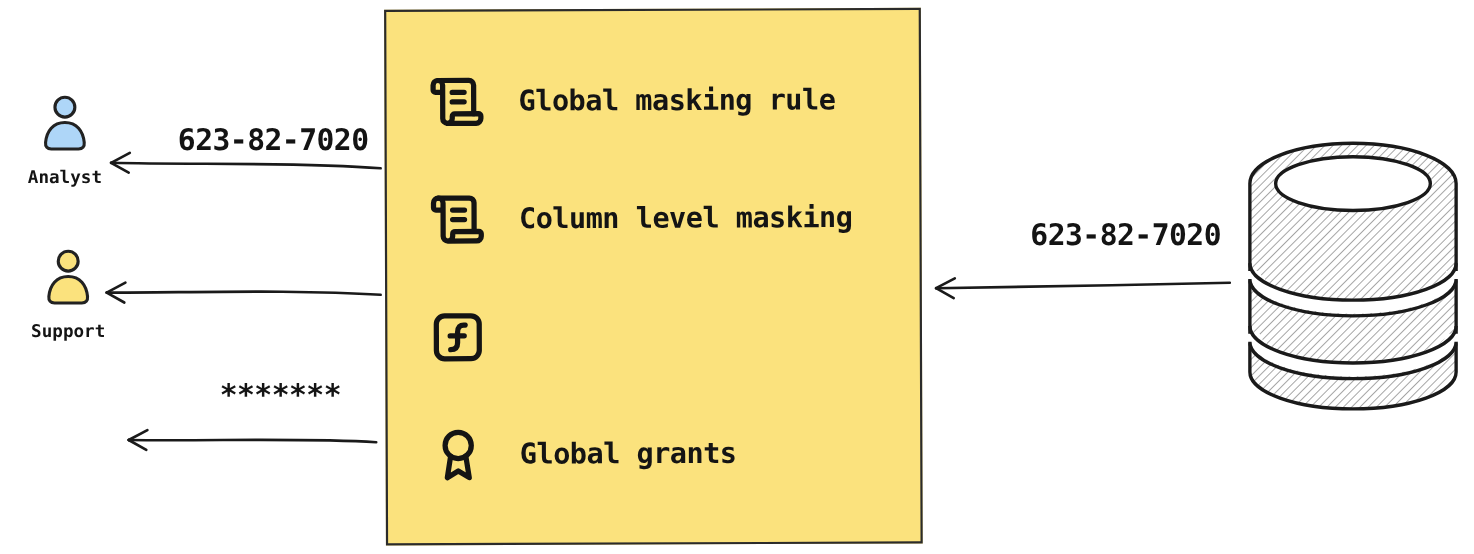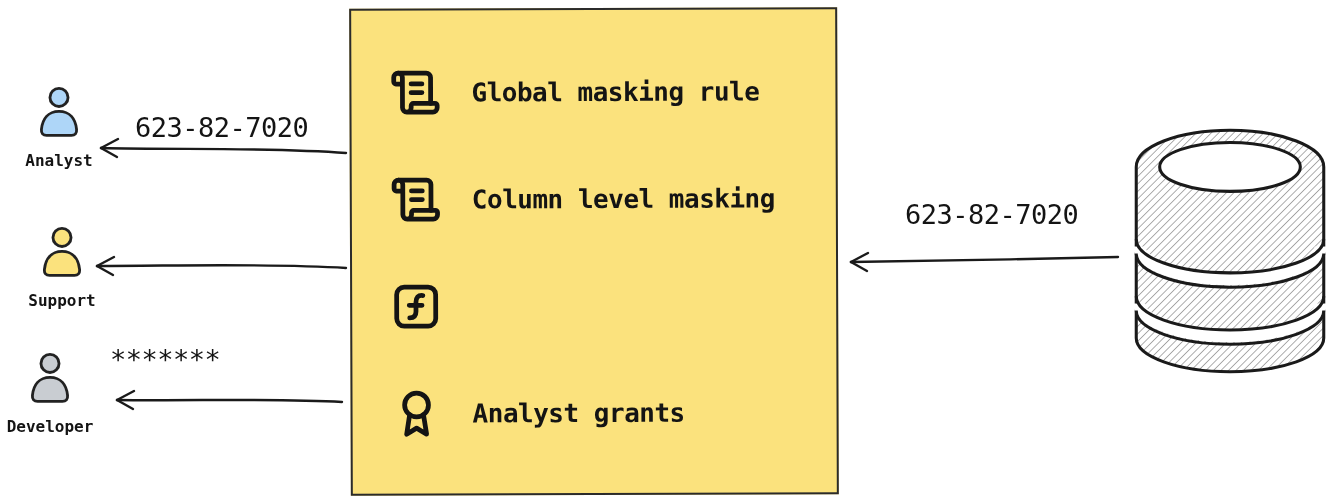--- a/index.html
+++ b/index.html
@@ -56,23 +56,23 @@
     white-space: nowrap;
   }
   .persona-analyst   { left: 0px;  top: 82px; padding-left: 18px; }
   .persona-support   { left: 0px;  top: 222px; padding-left: 24px; }
   .persona-developer { left: 0px;  top: 348px; }
 
   
   .value-label {
     position: absolute;
     font-size: 27px;
-    font-weight: 400;
+    font-weight: 700;
     letter-spacing: -0.5px;
-    text-align: left;
+    text-align: right;
     white-space: nowrap;
   }
   .vl-analyst   { left: 135px; width: 200px; top: 112px; }
   .vl-support   { left: 140px; width: 200px; top: 214px; }
   .vl-developer { left: 110px; width: 200px; top: 344px; }
   .vl-database  { left: 905px; width: 205px; top: 199px; }
 
   
   .overlay {
     position: absolute;
@@ -124,27 +124,20 @@
   </div>
 
   <div class="persona persona-support">
     <svg width="62" height="66" viewBox="0 0 24 24" stroke="#222" stroke-width="1.1" stroke-linejoin="round">
       <circle cx="12" cy="5.2" r="3.5" fill="#fbe27d"></circle>
       <path d="M12 10.6c-4.2 0-6.4 3-6.8 7-.15 1.5.6 2.3 2 2.3h9.6c1.4 0 2.15-.8 2-2.3-.4-4-2.6-7-6.8-7Z" fill="#fbe27d"></path>
     </svg>
     <div class="persona-label">Support</div>
   </div>
 
-  <div class="persona persona-developer">
-    <svg width="62" height="66" viewBox="0 0 24 24" stroke="#222" stroke-width="1.1" stroke-linejoin="round">
-      <circle cx="12" cy="5.2" r="3.5" fill="#c9cdd2"></circle>
-      <path d="M12 10.6c-4.2 0-6.4 3-6.8 7-.15 1.5.6 2.3 2 2.3h9.6c1.4 0 2.15-.8 2-2.3-.4-4-2.6-7-6.8-7Z" fill="#c9cdd2"></path>
-    </svg>
-    <div class="persona-label">Developer</div>
-  </div>
 
   <div class="value-label vl-analyst">623-82-7020</div>
   <div class="value-label vl-developer">*******</div>
   <div class="value-label vl-database">623-82-7020</div>
 
   <div class="mask-box">
 
     <div class="mask-row">
       <svg width="52" height="52" viewBox="0 0 24 24" fill="none" stroke="#141414" stroke-width="2.2" stroke-linecap="round" stroke-linejoin="round">
         <path d="M15 12h-5"></path>
@@ -171,21 +164,21 @@
         <path d="M9 17.2c2 0 2.9-1 2.9-2.9V10c0-2.1 1-3.4 3.2-3.1"></path>
         <path d="M8.8 11.4h5.9"></path>
       </svg>
     </div>
 
     <div class="mask-row">
       <svg width="52" height="52" viewBox="0 0 24 24" fill="none" stroke="#141414" stroke-width="2.2" stroke-linecap="round" stroke-linejoin="round">
         <circle cx="12" cy="8" r="5.5"></circle>
         <path d="M15.2 12.6 16.6 21.5l-4.6-2.8-4.6 2.8 1.4-8.9"></path>
       </svg>
-      <span class="row-label">Analyst grants</span>
+      <span class="row-label">Global grants</span>
     </div>
 
   </div>
 
   <svg class="database" width="204" height="268" viewBox="0 0 200 263">
     <defs>
       <pattern id="hatch" width="5.2" height="5.2" patternUnits="userSpaceOnUse" patternTransform="rotate(45)">
         <line x1="0" y1="0" x2="0" y2="5.2" stroke="#4d4d4d" stroke-width="0.9"></line>
       </pattern>
     </defs>

